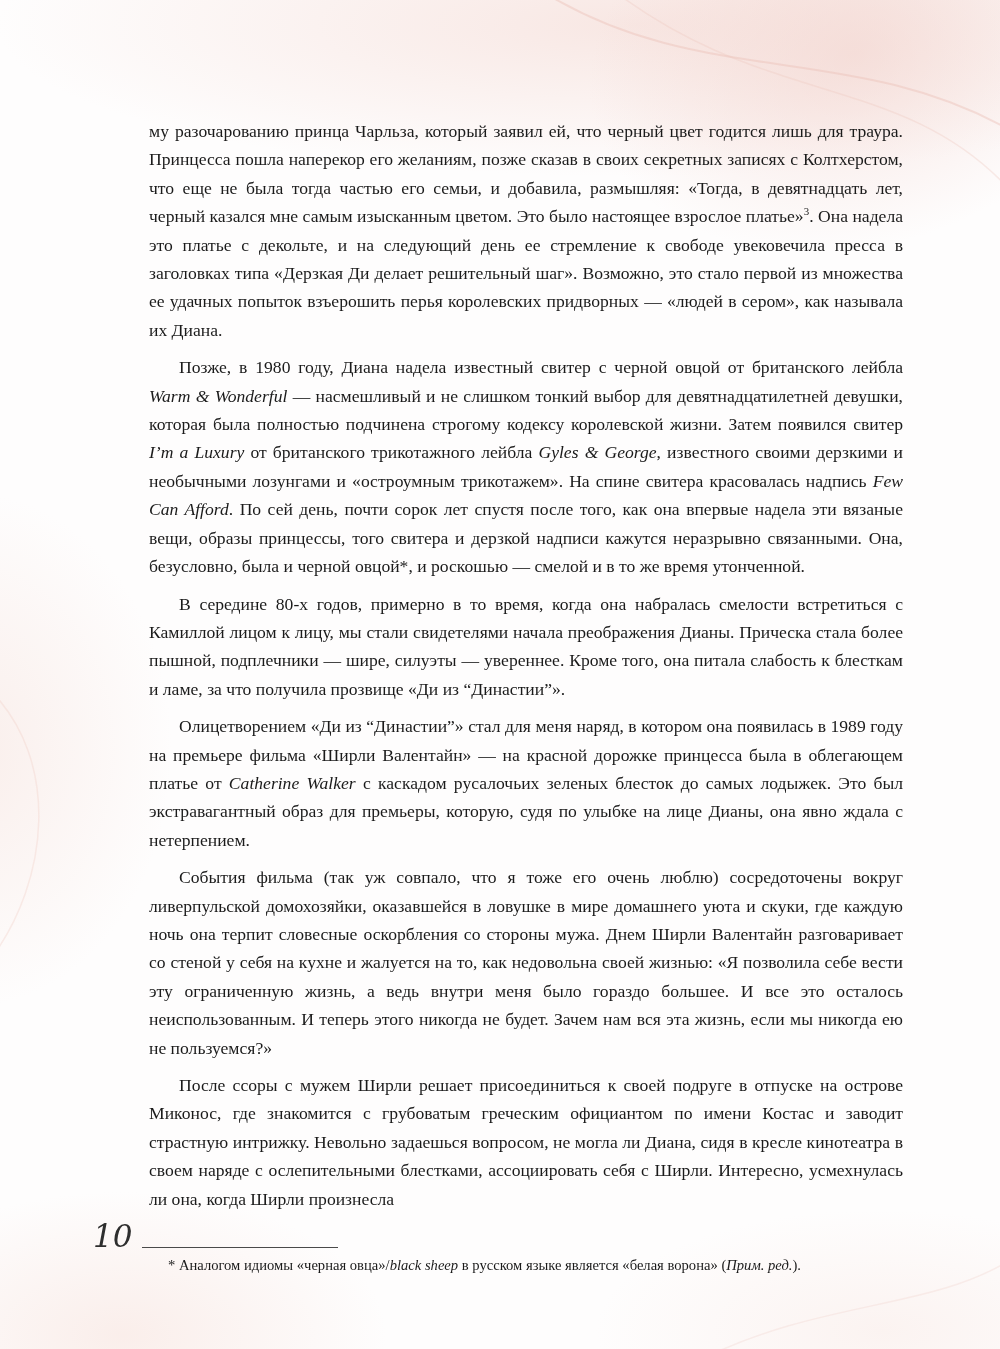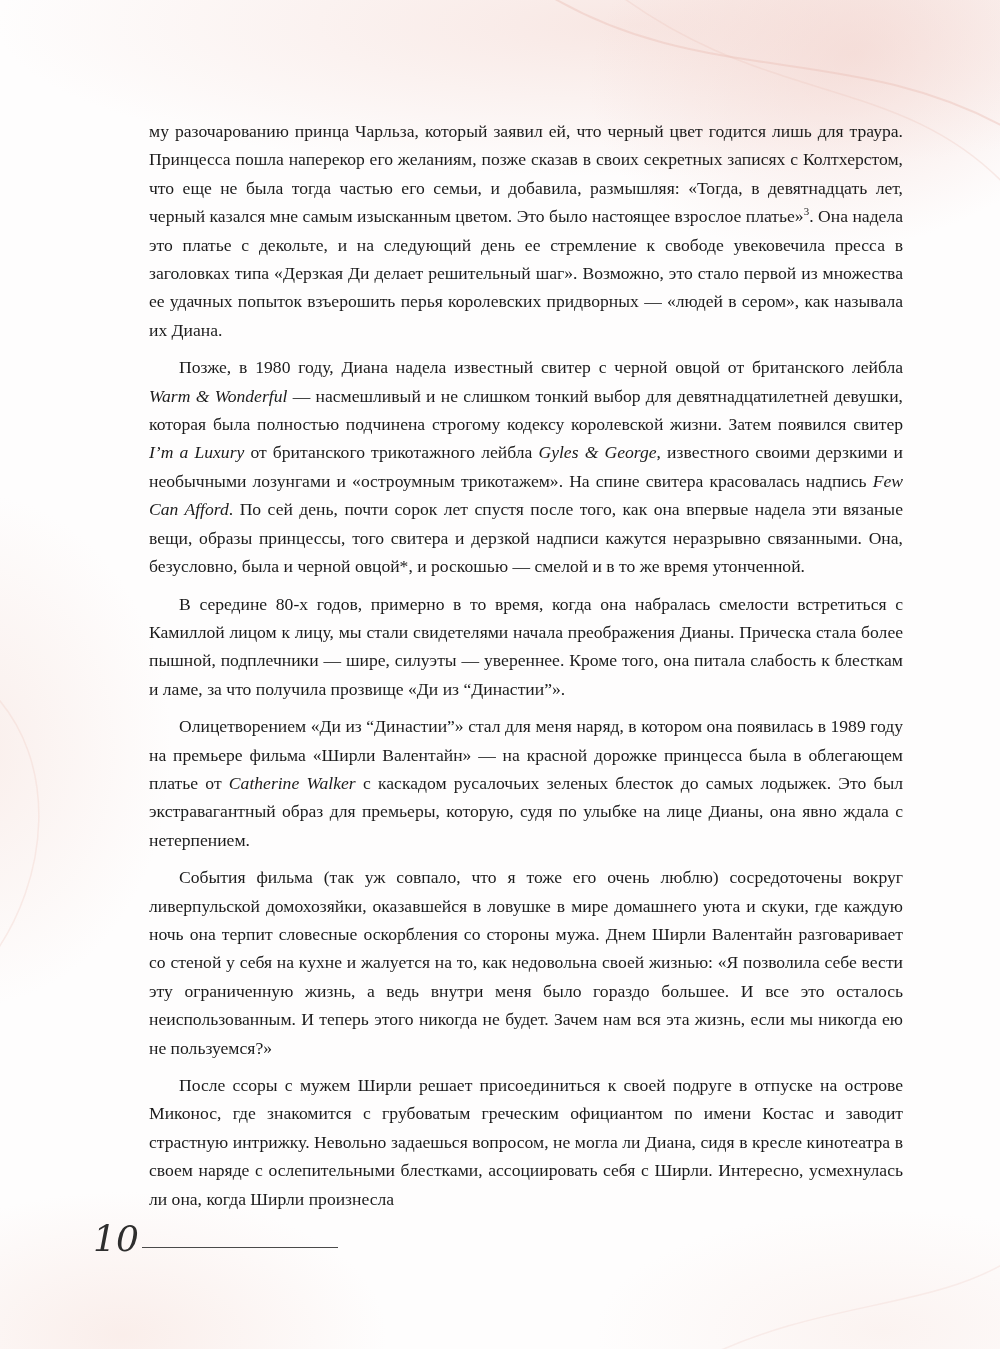--- a/index.html
+++ b/index.html
@@ -64,21 +64,21 @@
     text-indent: 28px;
     text-align: justify;
   }
 
   .page-number {
     position: absolute;
     left: 93px;
     top: 1218px;
     font-family: "DejaVu Serif", serif;
     font-style: italic;
-    font-size: 36px;
+    font-size: 31px;
     color: #2e2e2e;
   }
 </style>
 </head>
 <body>
 
 <div class="bg-layer">
   <div class="blob blob-top"></div>
   <div class="blob blob-topright"></div>
   <div class="blob blob-left"></div>
@@ -96,16 +96,17 @@
   <div>
       <p class="para"><span>му разочарованию принца Чарльза, который заявил ей, что черный цвет годится лишь для траура. Принцесса пошла наперекор его желаниям, позже сказав в своих секретных записях с Колтхерстом, что еще не была тогда частью его семьи, и добавила, размышляя: «Тогда, в девятнадцать лет, черный казался мне самым изысканным цветом. Это было настоящее взрослое платье»</span><sup>3</sup><span>. Она надела это платье с декольте, и на следующий день ее стремление к свободе увековечила пресса в заголовках типа «Дерзкая Ди делает решительный шаг». Возможно, это стало первой из множества ее удачных попыток взъерошить перья королевских придворных — «людей в сером», как называла их Диана.</span></p>
       <p class="para indent"><span>Позже, в 1980 году, Диана надела известный свитер с черной овцой от британского лейбла </span><span class="it">Warm &amp; Wonderful</span><span> — насмешливый и не слишком тонкий выбор для девятнадцатилетней девушки, которая была полностью подчинена строгому кодексу королевской жизни. Затем появился свитер </span><span class="it">I’m a Luxury</span><span> от британского трикотажного лейбла </span><span class="it">Gyles &amp; George</span><span>, известного своими дерзкими и необычными лозунгами и «остроумным трикотажем». На спине свитера красовалась надпись </span><span class="it">Few Can Afford</span><span>. По сей день, почти сорок лет спустя после того, как она впервые надела эти вязаные вещи, образы принцессы, того свитера и дерзкой надписи кажутся неразрывно связанными. Она, безусловно, была и черной овцой*, и роскошью — смелой и в то же время утонченной.</span></p>
       <p class="para indent"><span>В середине 80-х годов, примерно в то время, когда она набралась смелости встретиться с Камиллой лицом к лицу, мы стали свидетелями начала преображения Дианы. Прическа стала более пышной, подплечники — шире, силуэты — увереннее. Кроме того, она питала слабость к блесткам и ламе, за что получила прозвище «Ди из “Династии”».</span></p>
       <p class="para indent"><span>Олицетворением «Ди из “Династии”» стал для меня наряд, в котором она появилась в 1989 году на премьере фильма «Ширли Валентайн» — на красной дорожке принцесса была в облегающем платье от </span><span class="it">Catherine Walker</span><span> с каскадом русалочьих зеленых блесток до самых лодыжек. Это был экстравагантный образ для премьеры, которую, судя по улыбке на лице Дианы, она явно ждала с нетерпением.</span></p>
       <p class="para indent"><span>События фильма (так уж совпало, что я тоже его очень люблю) сосредоточены вокруг ливерпульской домохозяйки, оказавшейся в ловушке в мире домашнего уюта и скуки, где каждую ночь она терпит словесные оскорбления со стороны мужа. Днем Ширли Валентайн разговаривает со стеной у себя на кухне и жалуется на то, как недовольна своей жизнью: «Я позволила себе вести эту ограниченную жизнь, а ведь внутри меня было гораздо большее. И все это осталось неиспользованным. И теперь этого никогда не будет. Зачем нам вся эта жизнь, если мы никогда ею не пользуемся?»</span></p>
       <p class="para indent"><span>После ссоры с мужем Ширли решает присоединиться к своей подруге в отпуске на острове Миконос, где знакомится с грубоватым греческим официантом по имени Костас и заводит страстную интрижку. Невольно задаешься вопросом, не могла ли Диана, сидя в кресле кинотеатра в своем наряде с ослепительными блестками, ассоциировать себя с Ширли. Интересно, усмехнулась ли она, когда Ширли произнесла</span></p>
     </div>
   <div class="footnote-block">
     <div class="footnote-sep"></div>
+    <div class="footnote-text"><span>* Аналогом идиомы «черная овца»/</span><span class="it">black sheep</span><span> в русском языке является «белая ворона» (</span><span class="it">Прим. ред.</span><span>).</span></div>
   </div>
 </div>
 
 <div class="page-number">10</div>
 
 </body></html>

